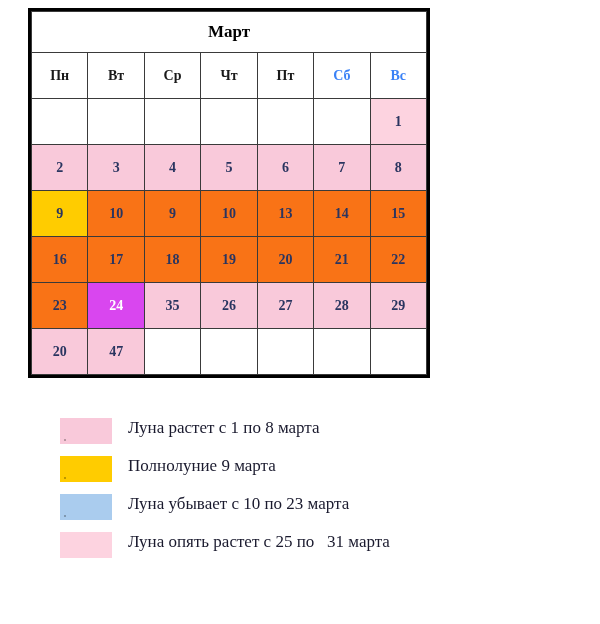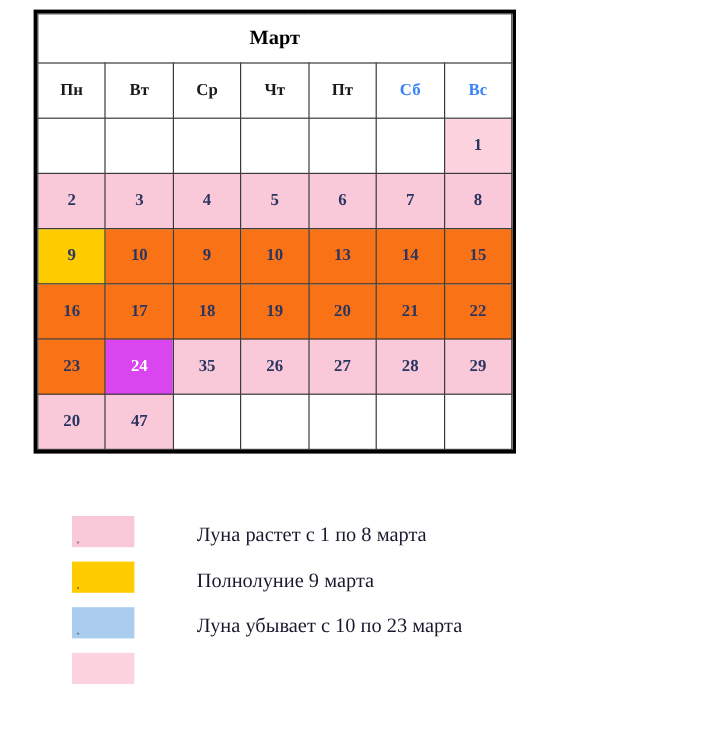--- a/index.html
+++ b/index.html
@@ -72,23 +72,22 @@
 
   
   .legend {
     position: absolute;
     left: 60px;
     top: 418px;
     width: 500px;
   }
   .legend-row {
     display: flex;
-    align-items: flex-end;
+    align-items: flex-start;
     height: 38px;
-    gap: 36px;
   }
   .swatch {
     width: 52px;
     height: 26px;
     flex: 0 0 52px;
     position: relative;
   }
   .swatch .dot {
     position: absolute;
     left: 4px;
@@ -200,16 +199,17 @@
         <div class="legend-label">Полнолуние 9 марта</div>
       </div>
       <div class="legend-row">
         <div class="swatch" style="background: rgb(170, 204, 238);">
           <span class="dot"></span>
         </div>
         <div class="legend-label">Луна убывает с 10 по 23 марта</div>
       </div>
       <div class="legend-row">
         <div class="swatch" style="background: rgb(253, 211, 224);"></div>
+        <div class="legend-label">Луна опять растет с 25 по   31 марта</div>
       </div>
     </div>
 
 </div>
 
 </body></html>

